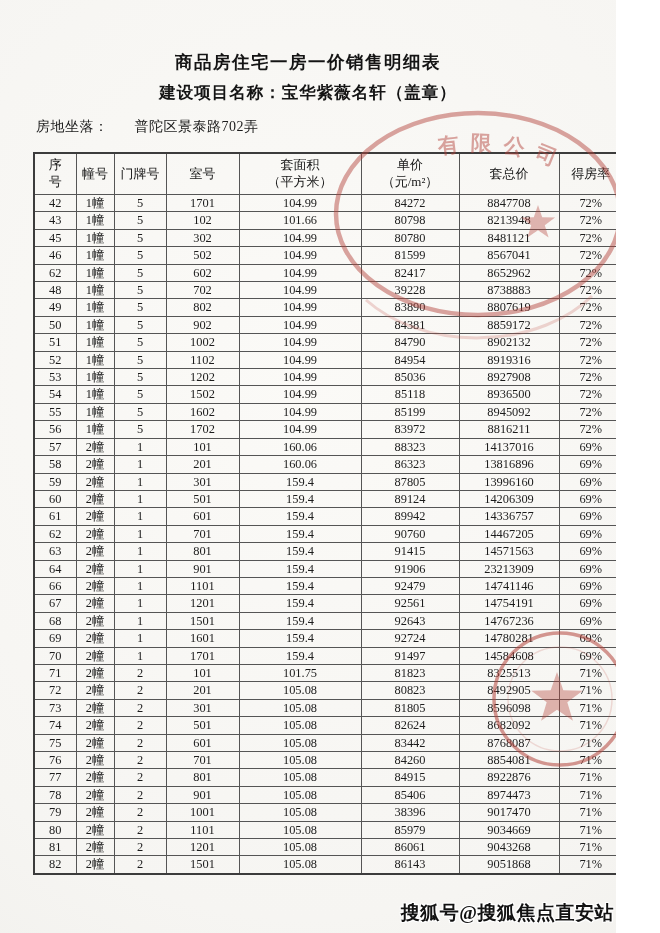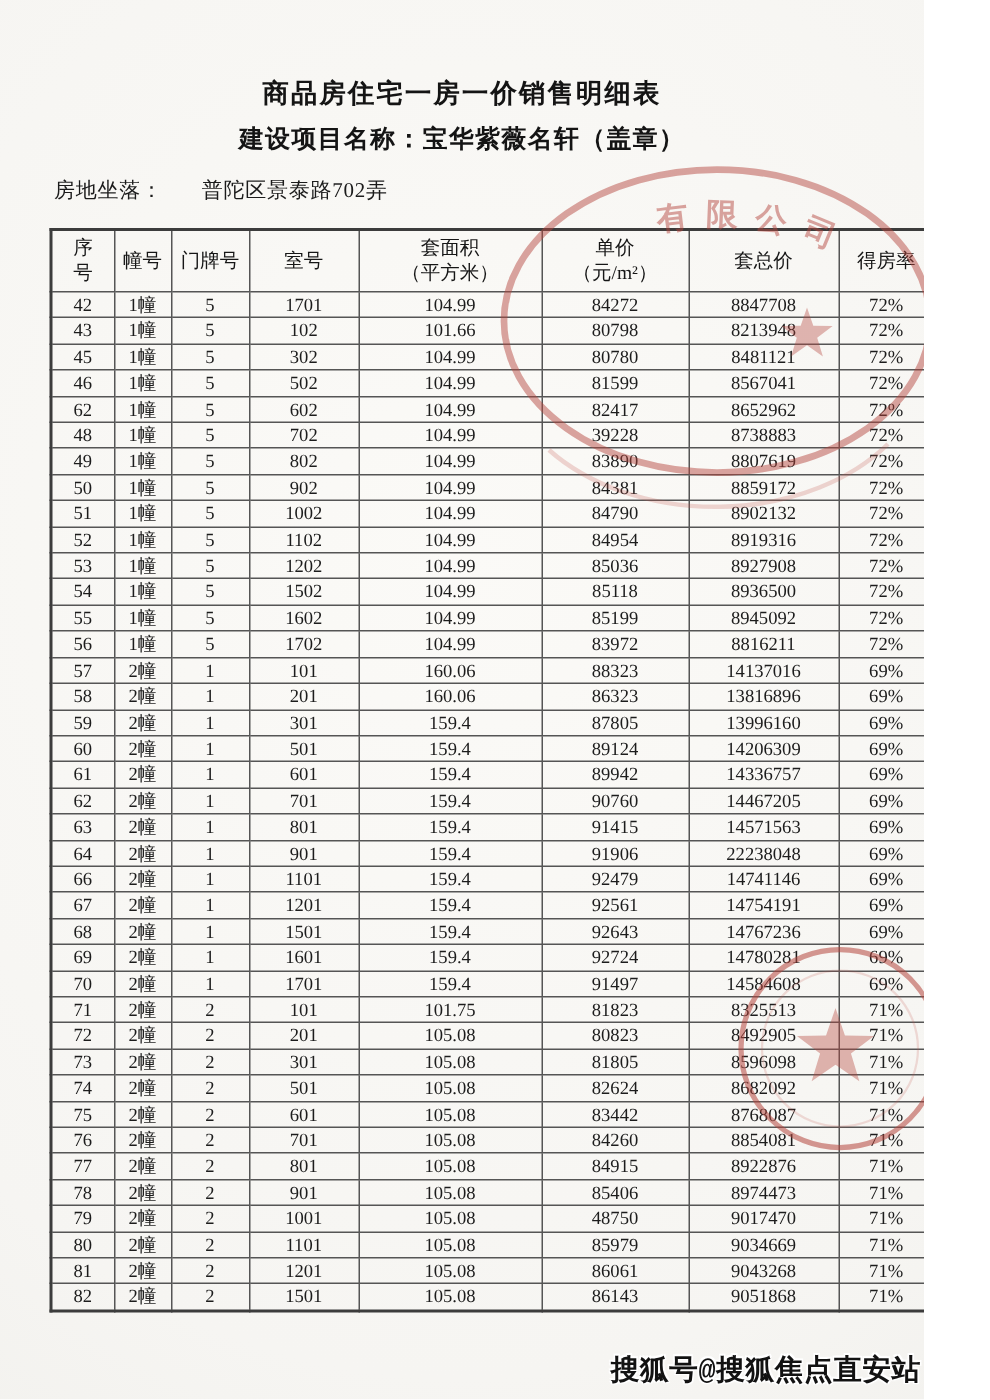--- a/index.html
+++ b/index.html
@@ -44,21 +44,21 @@
   .data-table td {
     height:16.4px; font-size:12.4px; line-height:16.4px; color:#1c1c1c;
   }
   .stamps {
     position:absolute; top:0; left:0; z-index:5;
     pointer-events:none;
   }
   .seal-soft { filter: blur(0.5px); }
   .watermark {
     position:absolute; right:2px; bottom:7px; z-index:6;
-    font-family:Liberation Mono, monospace;
+    font-family:Liberation Serif, serif;
     font-size:19px; font-weight:bold; color:#121212; letter-spacing:0.5px;
     text-shadow:-1px -1px 0 #fff, 1px -1px 0 #fff, -1px 1px 0 #fff, 1px 1px 0 #fff, 0 0 3px #ffffff;
   }
 </style>
 </head>
 <body>
 
 <div class="page">
 
   <div class="doc-title">商品房住宅一房一价销售明细表</div>
@@ -305,21 +305,21 @@
           <td>14571563</td>
           <td>69%</td>
         </tr>
         <tr>
           <td>64</td>
           <td>2幢</td>
           <td>1</td>
           <td>901</td>
           <td>159.4</td>
           <td>91906</td>
-          <td>22238048</td>
+          <td>23213909</td>
           <td>69%</td>
         </tr>
         <tr>
           <td>66</td>
           <td>2幢</td>
           <td>1</td>
           <td>1101</td>
           <td>159.4</td>
           <td>92479</td>
           <td>14741146</td>
@@ -444,21 +444,21 @@
           <td>85406</td>
           <td>8974473</td>
           <td>71%</td>
         </tr>
         <tr>
           <td>79</td>
           <td>2幢</td>
           <td>2</td>
           <td>1001</td>
           <td>105.08</td>
-          <td>48750</td>
+          <td>38396</td>
           <td>9017470</td>
           <td>71%</td>
         </tr>
         <tr>
           <td>80</td>
           <td>2幢</td>
           <td>2</td>
           <td>1101</td>
           <td>105.08</td>
           <td>85979</td>

